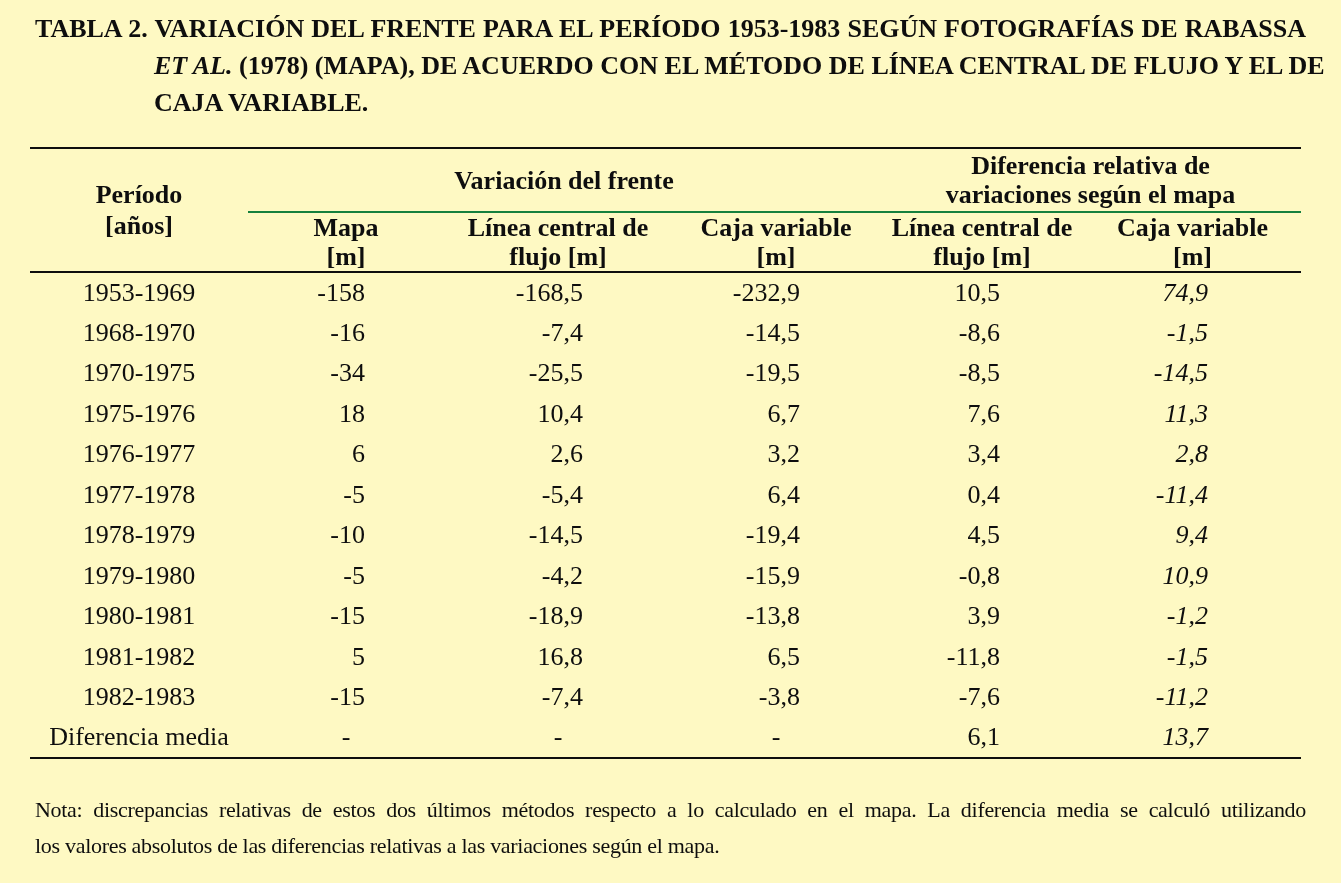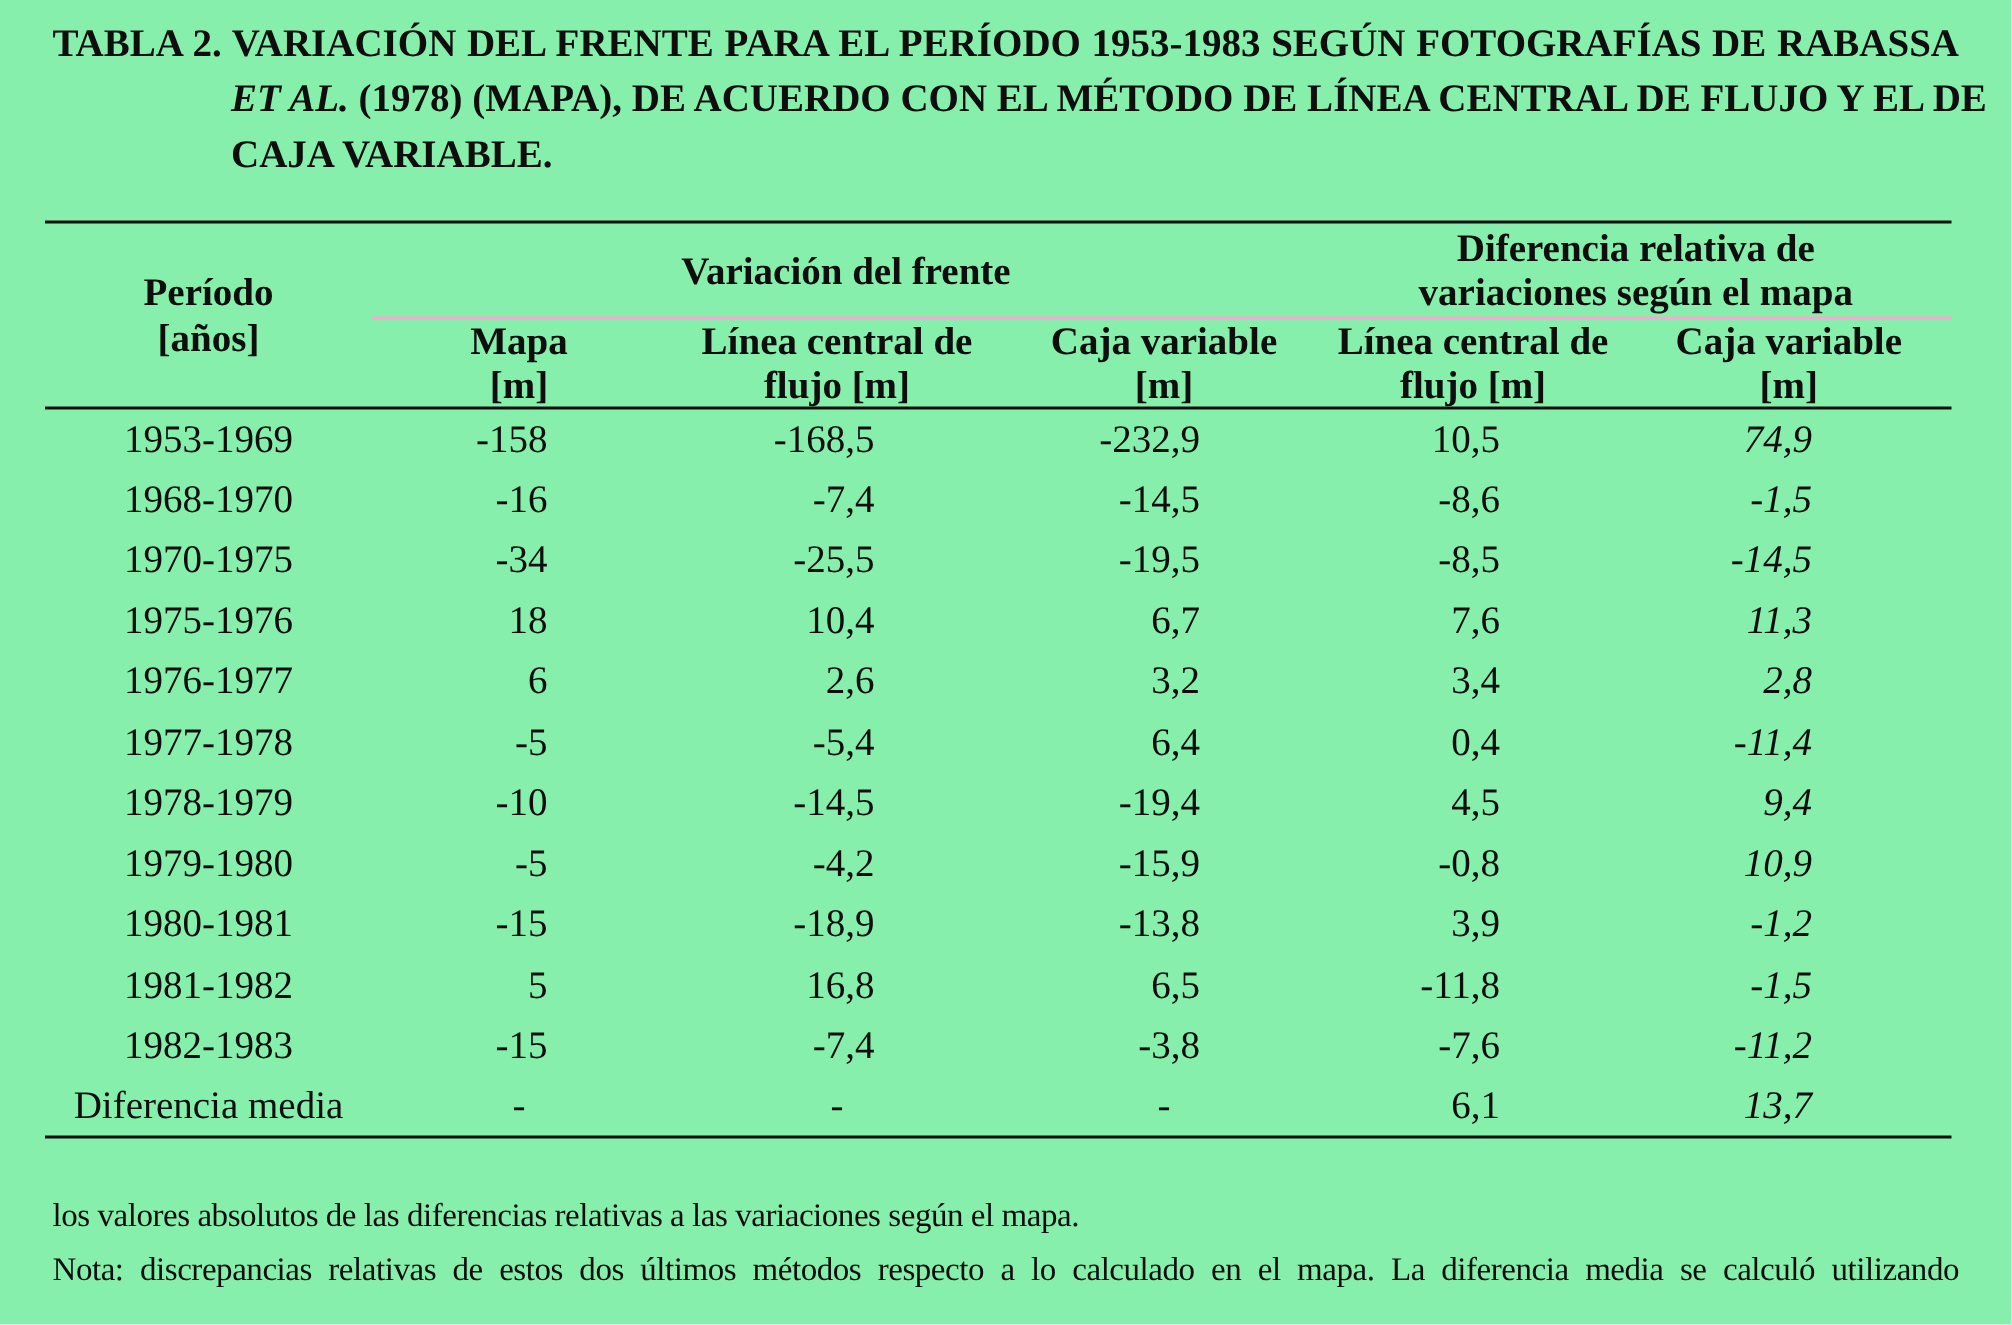--- a/index.html
+++ b/index.html
@@ -1,21 +1,21 @@
 <!DOCTYPE html>
 <html><head>
 <meta charset="utf-8">
 <style>
   * { box-sizing: border-box; }
   html, body { margin: 0; padding: 0; background: #ffffff; }
   .page {
     position: relative;
     width: 1341px;
     height: 883px;
-    background: #86efac;
+    background: #fef9c3;
     color: #0e0e0e;
     font-family: "Liberation Serif", "DejaVu Serif", serif;
     overflow: hidden;
   }
 
   
   .title {
     position: absolute;
     left: 35px;
     top: 10px;
@@ -47,21 +47,21 @@
   .period-th {
     text-align: center;
     font-weight: bold;
     line-height: 31px;
     border-bottom: 2px solid #0e0e0e;
   }
   .group-th {
     text-align: center;
     font-weight: bold;
     line-height: 29px;
-    border-bottom: 2px solid #f9a8d4;
+    border-bottom: 2px solid #15803d;
   }
   .col-th {
     text-align: center;
     font-weight: bold;
     line-height: 29px;
     border-bottom: 2px solid #0e0e0e;
   }
   tbody tr.drow { height: 40.5px; }
   .c-period { text-align: center; }
   .c-num { text-align: right; }
@@ -236,17 +236,17 @@
         <td class="c-num dash">-</td>
         <td class="c-num dash">-</td>
         <td class="c-num dash">-</td>
         <td class="c-num">6,1</td>
         <td class="c-num">13,7</td>
       </tr>
     </tbody>
   </table>
 
   <footer class="note">
+    <div class="n-line n-just">Nota: discrepancias relativas de estos dos últimos métodos respecto a lo calculado en el mapa. La diferencia media se calculó utilizando</div>
     <div class="n-line">los valores absolutos de las diferencias relativas a las variaciones según el mapa.</div>
-    <div class="n-line n-just">Nota: discrepancias relativas de estos dos últimos métodos respecto a lo calculado en el mapa. La diferencia media se calculó utilizando</div>
   </footer>
 
 </div>
 
 </body></html>

